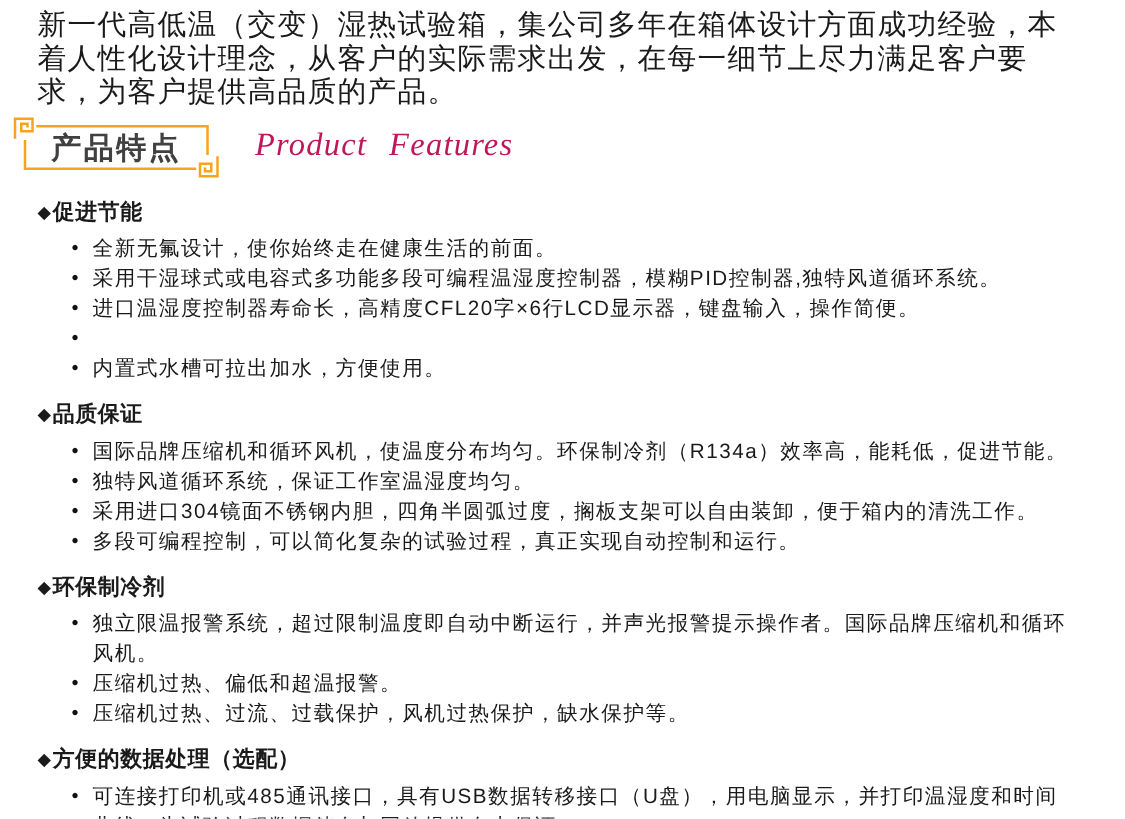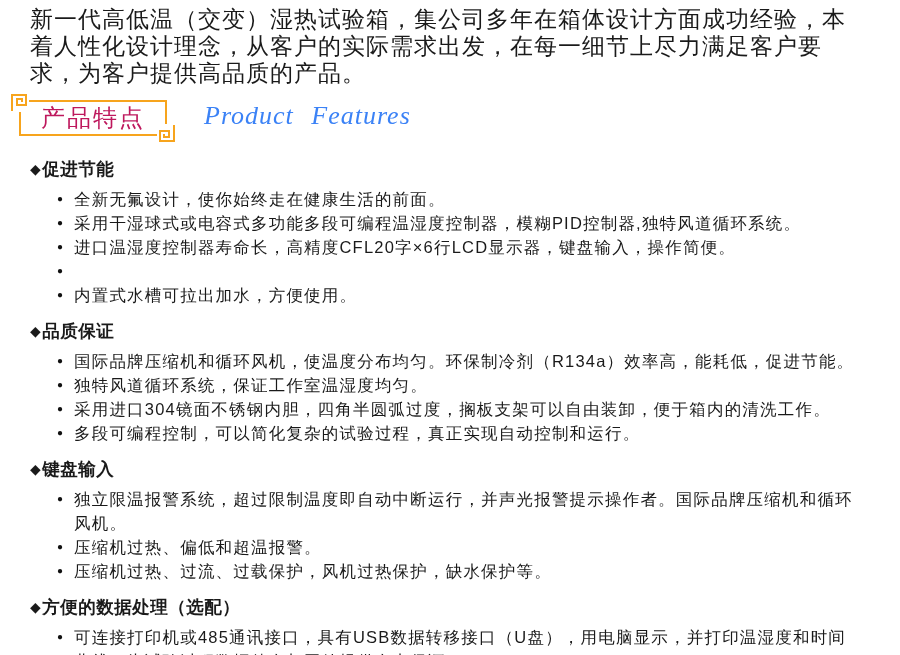--- a/index.html
+++ b/index.html
@@ -23,30 +23,30 @@
     align-items: flex-start;
     margin: 4px 0 0 8px;
     height: 54px;
   }
   .frame-box { position: relative; width: 170px; height: 54px; flex: 0 0 auto; }
   .frame-box svg { position: absolute; left: 0; top: 0; }
   .title-cn {
     position: absolute; left: 12px; top: 10px;
     width: 146px; height: 34px;
     display: flex; align-items: center; justify-content: center;
-    font-size: 24px; font-weight: normal;
-    color: #be185d;
+    font-size: 24px; font-weight: bold;
+    color: #404040;
     letter-spacing: 2px;
     white-space: nowrap;
   }
   .title-en {
     font-family: "Liberation Serif", "DejaVu Serif", serif;
     font-style: italic;
     font-size: 26px;
-    color: #3b82f6;
+    color: #be185d;
     margin: 10px 0 0 26px;
     word-spacing: 10px;
     letter-spacing: 1px;
     white-space: nowrap;
   }
   .sections { margin-top: 2px; }
   .section { margin-top: 13px; }
   .sec-title {
     display: flex; align-items: center;
     margin: 0 0 0 30px;
@@ -138,21 +138,21 @@
         <div class="bullet">
           <span class="dot">●</span>
           <span class="bullet-text">多段可编程控制，可以简化复杂的试验过程，真正实现自动控制和运行。</span>
         </div>
       </div>
     </div>
 
     <div class="section">
       <h3 class="sec-title">
         <span class="diamond">◆</span>
-        <span>键盘输入</span>
+        <span>环保制冷剂</span>
       </h3>
       <div class="bullets">
         <div class="bullet">
           <span class="dot">●</span>
           <span class="bullet-text">独立限温报警系统，超过限制温度即自动中断运行，并声光报警提示操作者。国际品牌压缩机和循环风机。</span>
         </div>
         <div class="bullet">
           <span class="dot">●</span>
           <span class="bullet-text">压缩机过热、偏低和超温报警。</span>
         </div>

